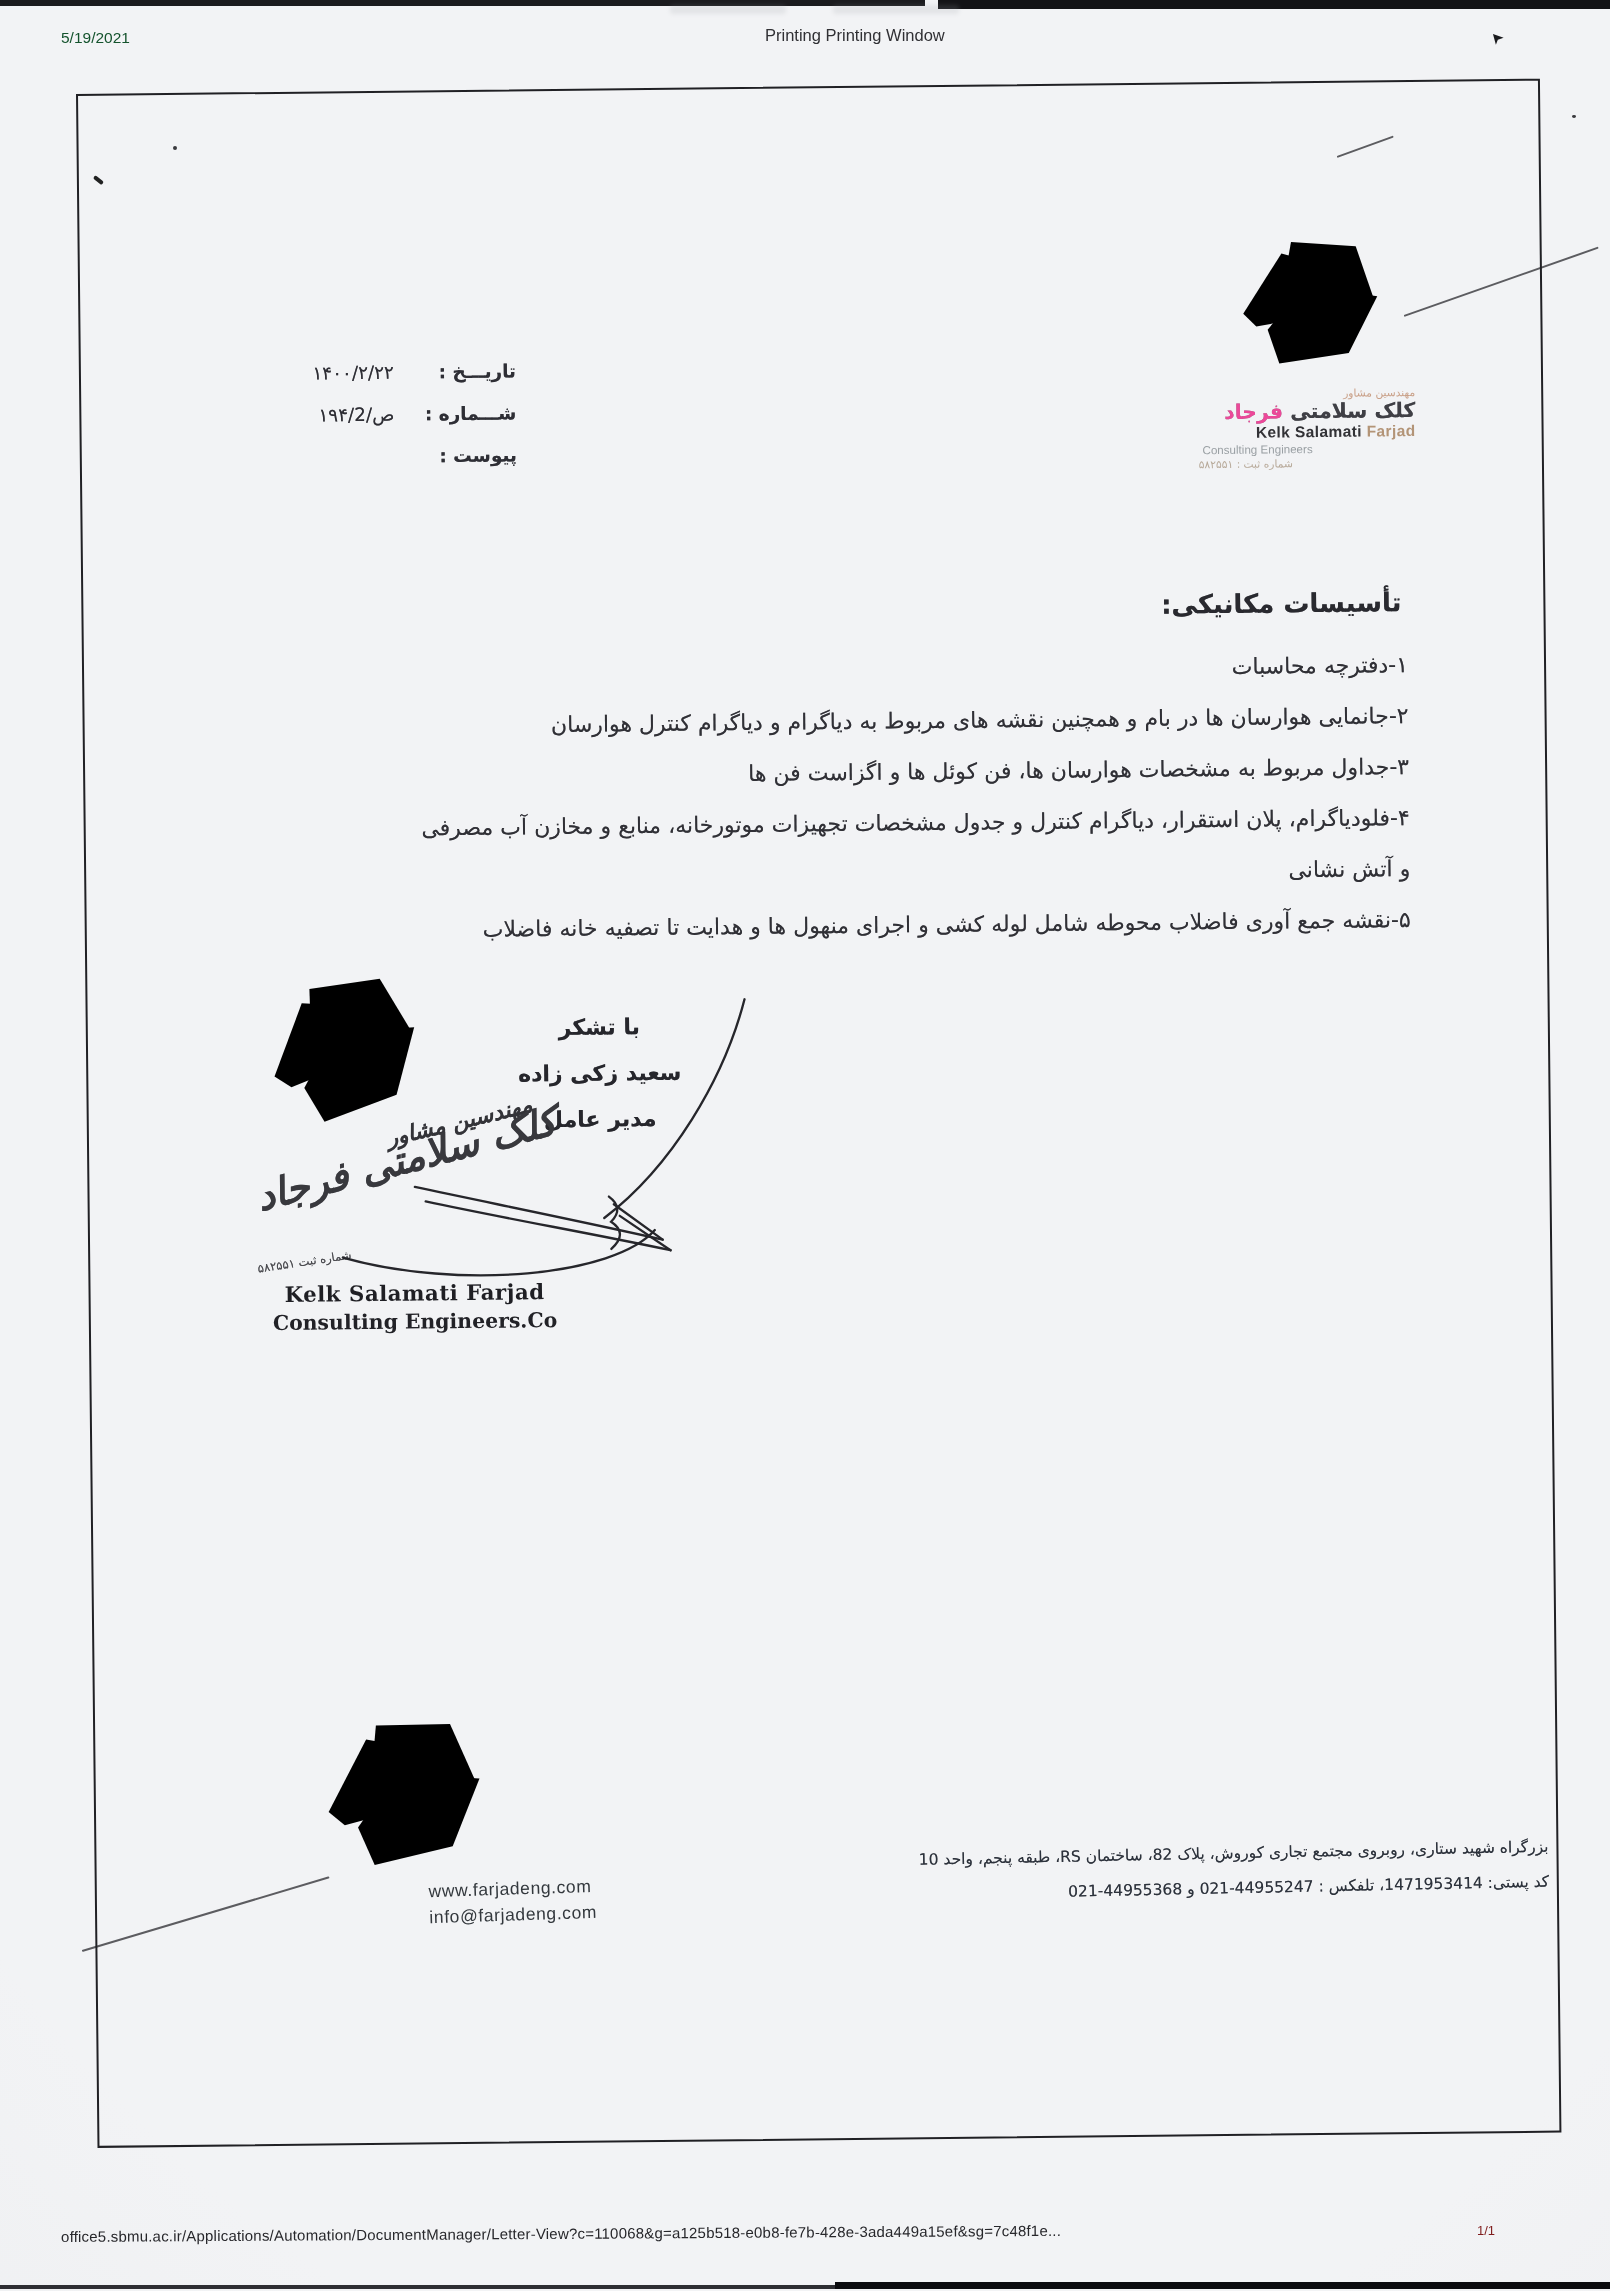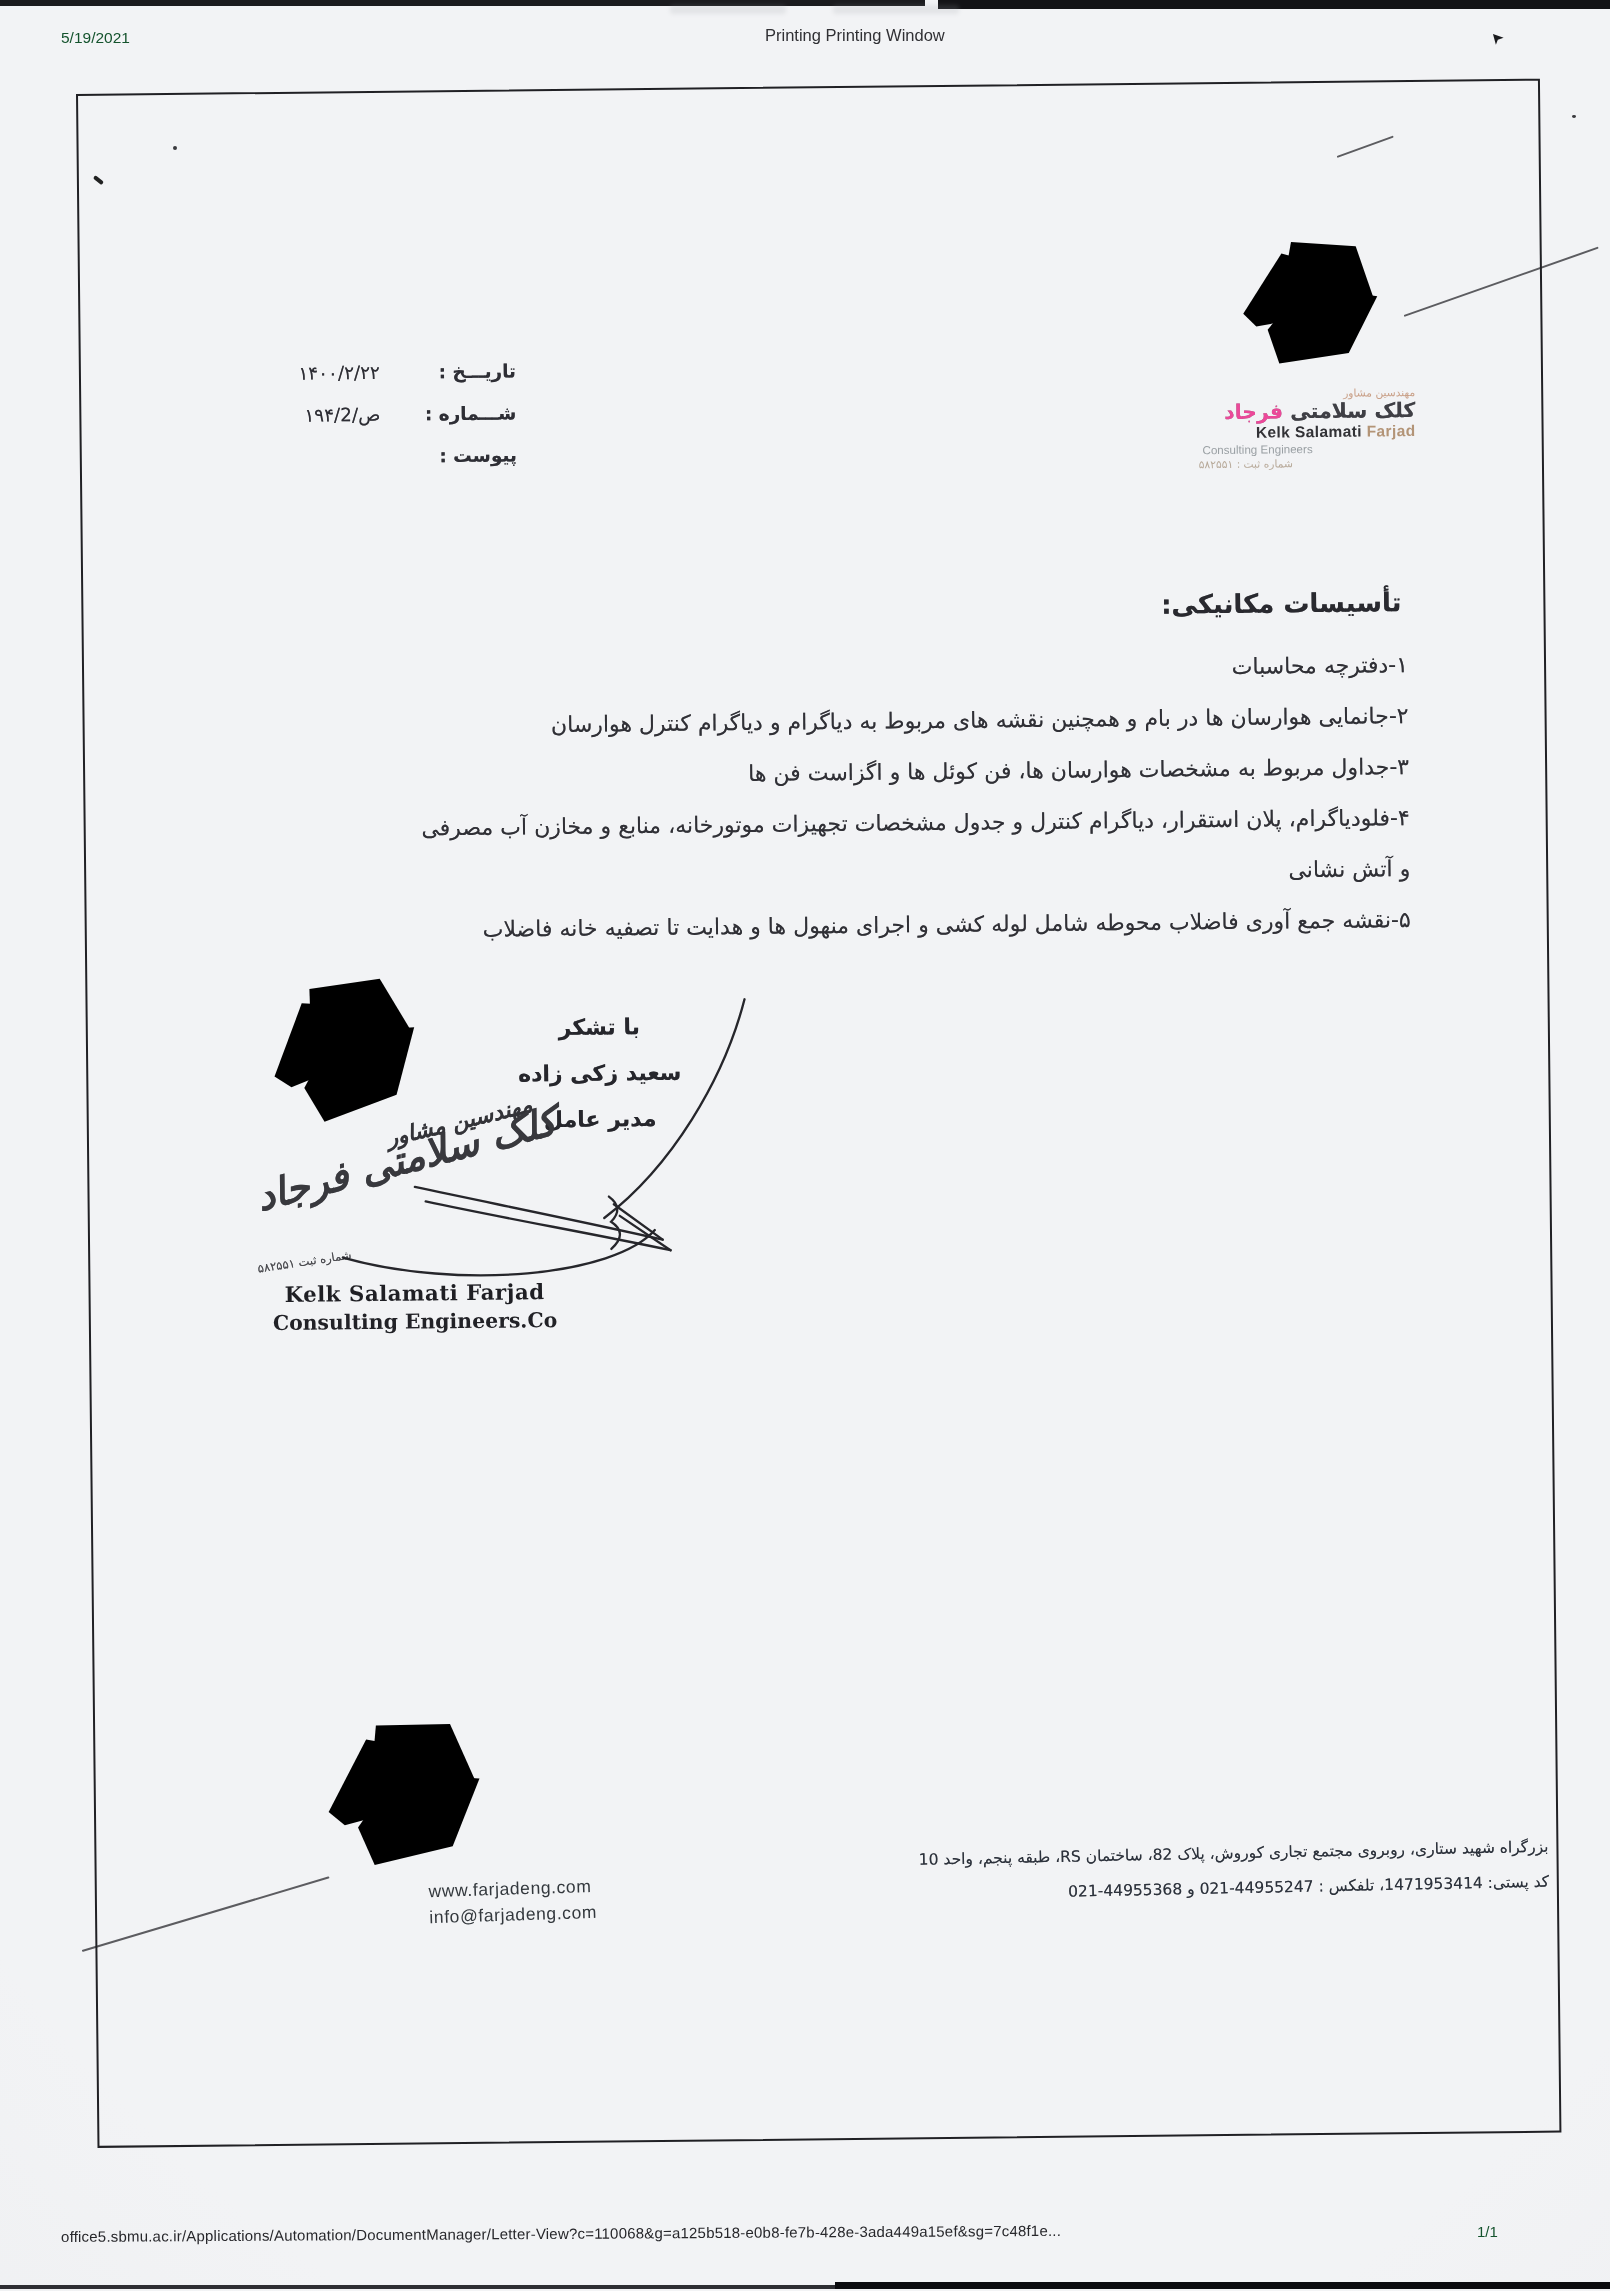--- a/index.html
+++ b/index.html
@@ -20,21 +20,21 @@
   .ghost{height:8.7px;background:#9aa0a6;opacity:.18;filter:blur(1.9px);border-radius:2.9px;}
   .scratch{height:1.9px;background:#5c5c60;transform-origin:0 50%;border-radius:1px;}
   .speck{background:#3a3a3e;border-radius:50%;}
   .pen-mark{width:10.7px;height:3.9px;background:#222;border-radius:1.9px;transform:rotate(38deg);}
 
   
   .print-date{left:61px;top:29px;font-size:15.5px;color:#14532d;}
   .print-title{left:765px;top:26px;font-size:16.5px;color:#303034;}
   .cursor{left:1492px;top:33px;}
   .url-line{left:61px;top:2228px;font-size:15px;color:#27272b;transform:rotate(-.35deg);transform-origin:0 0;letter-spacing:0.2px;}
-  .page-ind{left:1477px;top:2223px;font-size:15px;color:#14532d;}
+  .page-ind{left:1477px;top:2223px;font-size:13px;color:#7f1d1d;}
 
   
   .letter{
     left:76px;top:94px;width:1460px;height:2050px;
     border:2.9px solid #202024; transform:rotate(-0.6deg); transform-origin:0 0;
   }
 
   
   .knot{color:#222226;display:block;}
   .head-knot{left:1137px;top:147px;width:194px;height:153px;--band:#8f9094;}
@@ -46,21 +46,21 @@
   .brand-en{font-size:15.5px;font-weight:bold;letter-spacing:0.4px;margin-top:1.9px;}
   .brand-en .main{color:#323236;}
   .brand-en .accent{color:#b39477;}
   .brand-sub{font-size:11.6px;color:#9aa0a4;text-align:left;padding-left:9.7px;margin-top:1.9px;}
   .brand-reg{font-size:10.7px;color:#b7a999;text-align:left;padding-left:5.8px;margin-top:2.9px;text-shadow:none;}
 
   
   .infoblock{left:109px;top:258px;width:326px;}
   .inforow{display:flex;direction:rtl;height:42px;align-items:center;}
   .inforow .lbl{width:103px;font-size:18.4px;font-weight:bold;color:#2e2e35;}
-  .inforow .val{font-size:18.4px;color:#2e2e35;direction:ltr;unicode-bidi:isolate;margin-right:33px;}
+  .inforow .val{font-size:18.4px;color:#2e2e35;direction:ltr;unicode-bidi:isolate;margin-right:19px;}
 
   
   .heading{right:142px;top:505px;font-size:26px;font-weight:bold;color:#29292f;}
   .bodytext{right:136px;top:557px;text-align:right;font-size:22px;color:#303036;}
   .bodytext div{line-height:51px;}
 
   
   .sigblock{left:361px;top:914px;width:301px;text-align:center;font-size:22px;font-weight:bold;line-height:46px;color:#26262c;}
 
   

